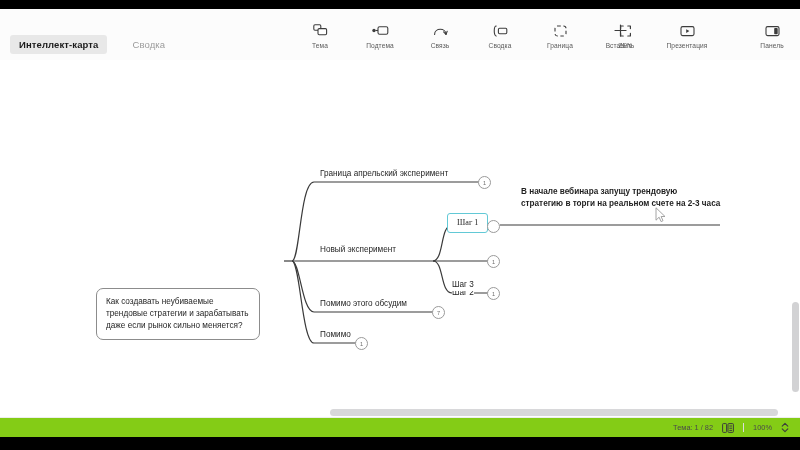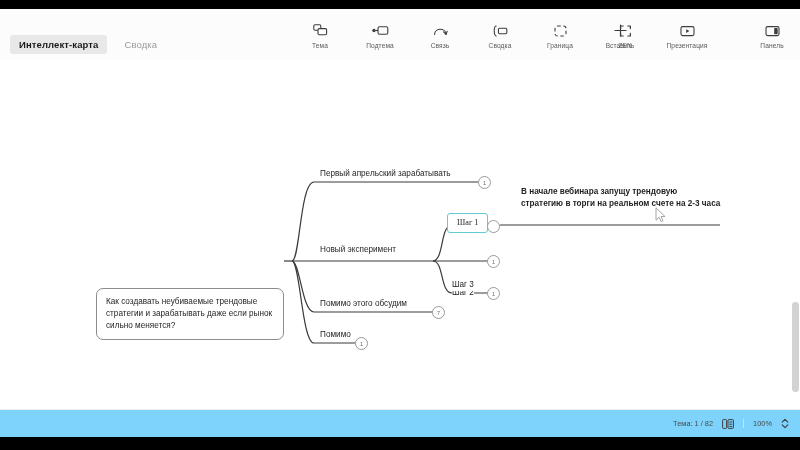--- a/index.html
+++ b/index.html
@@ -11,21 +11,21 @@
   .app{
     position:absolute;left:0;top:9px;width:800px;height:428px;
     background:#ffffff;overflow:hidden;
   }
 
   
   .toolbar{
     position:absolute;left:0;top:0;width:800px;height:51px;
     background:#fcfcfc;border-bottom:1px solid #e9e9e9;
   }
-  .tabs{position:absolute;left:10px;top:26px;display:flex;align-items:flex-start;gap:8px;}
+  .tabs{position:absolute;left:10px;top:26px;display:flex;align-items:flex-start;gap:16px;}
   .tab{
     font-size:9.5px;color:#2b2b2b;padding:4px 9px;border-radius:3px;
     white-space:nowrap;letter-spacing:.1px;
   }
   .tab.active{background:#e8e8e8;color:#1b1b1b;font-weight:bold;}
   .tab.inactive{color:#9b9b9b;}
 
   .tgroup{position:absolute;top:14px;display:flex;align-items:flex-start;}
   .tgroup.center{left:300px;gap:20px;}
   .tgroup.right{left:605px;gap:22px;}
@@ -41,21 +41,21 @@
   .canvas{
     position:absolute;left:0;top:51px;width:800px;height:377px;background:#ffffff;
   }
   #mapsvg{position:absolute;left:0;top:0;}
 
   .node{
     position:absolute;box-sizing:border-box;background:#ffffff;
     font-size:8.2px;color:#1f1f1f;line-height:1.45;
   }
   .node.central{
-    left:96px;top:228px;width:188px;padding:7px 9px;
+    left:96px;top:228px;width:164px;padding:7px 9px;
     border:1px solid #8c8c8c;border-radius:7px;
   }
   .node.plain{white-space:nowrap;padding:0;}
   .node.boxed{
     border:1.4px solid #62c9d6;border-radius:3px;padding:3px 9px;background:#fff;
   }
   .node.para{width:200px;line-height:1.5;}
 
   .badge{
     position:absolute;width:11px;height:11px;border-radius:50%;
@@ -64,22 +64,22 @@
   }
 
   
   .hscroll{position:absolute;left:0;bottom:20px;width:800px;height:9px;}
   .hthumb{position:absolute;left:330px;top:1px;width:448px;height:7px;background:#d8d8da;border-radius:4px;}
   .vscroll{position:absolute;right:0;top:220px;width:9px;height:140px;}
   .vthumb{position:absolute;left:1px;top:22px;width:7px;height:90px;background:#d2d2d4;border-radius:4px;}
 
   
   .status{
-    position:absolute;left:0;bottom:0;width:800px;height:28px;
-    background:#7dd3fc;border-top:1px solid #ededed;
+    position:absolute;left:0;bottom:0;width:800px;height:20px;
+    background:#84cc16;border-top:1px solid #ededed;
     display:flex;align-items:center;justify-content:flex-end;gap:9px;padding-right:11px;
     box-sizing:border-box;
   }
   .st-text{font-size:7.4px;color:#4a4a4a;white-space:nowrap;}
   .st-sep{width:1px;height:9px;background:#dcdcdc;}
   .st-icon{display:flex;align-items:center;color:#3c3c3c;}
 
   .cursor{position:absolute;left:655px;top:147px;pointer-events:none;}
 </style>
 </head>
@@ -212,21 +212,21 @@
 
         <path d="M500 165 L720 165"></path>
       </g>
     </svg>
 
     <div class="node central">
       <span>Как создавать неубиваемые трендовые стратегии и зарабатывать даже если рынок сильно меняется?</span>
     </div>
 
     <div class="node plain" style="left:320px;top:108px;">
-      <span>Первый апрельский зарабатывать</span>
+      <span>Граница апрельский эксперимент</span>
     </div>
     <div class="badge" style="left:478px;top:116px;">1</div>
 
     <div class="node plain" style="left:320px;top:184px;">
       <span>Новый эксперимент</span>
     </div>
 
     <div class="node plain" style="left:320px;top:238px;">
       <span>Помимо этого обсудим</span>
     </div>

